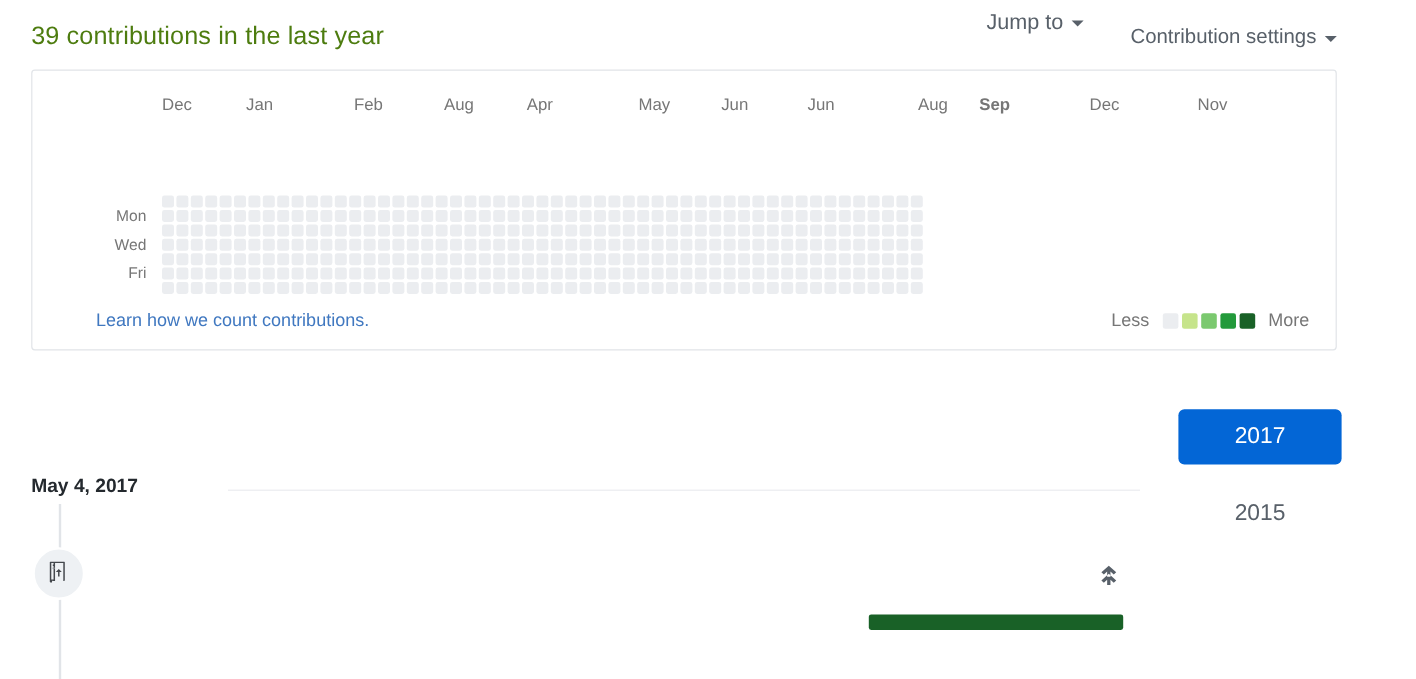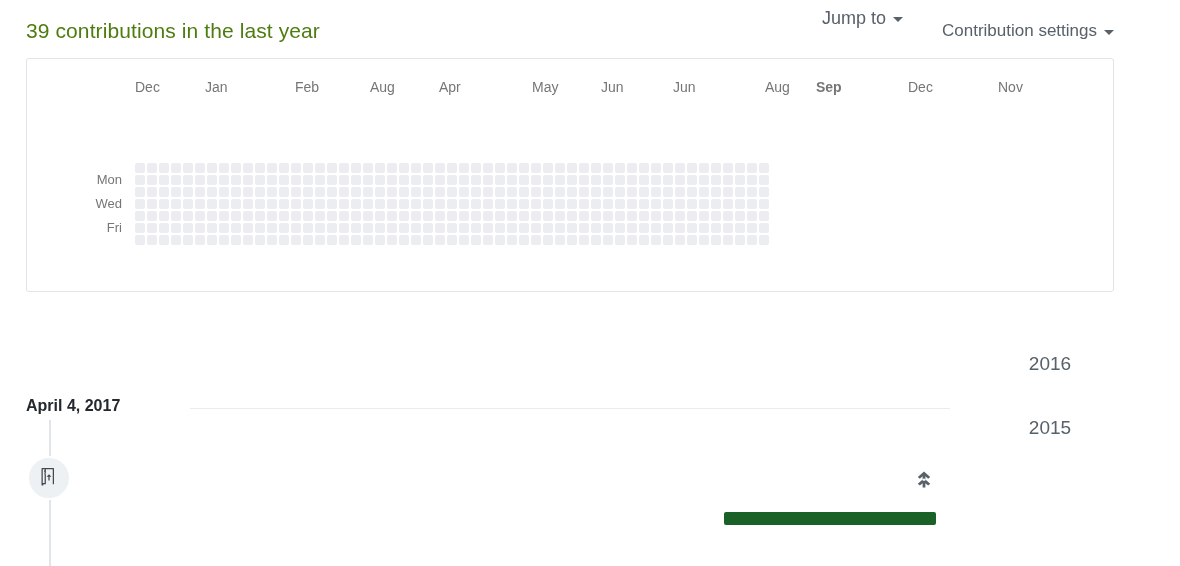--- a/index.html
+++ b/index.html
@@ -542,45 +542,59 @@
         <div class="cell" style="left: 720px; top: 176px; background: rgb(235, 237, 240);"></div>
         <div class="cell" style="left: 732px; top: 104px; background: rgb(235, 237, 240);"></div>
         <div class="cell" style="left: 732px; top: 116px; background: rgb(235, 237, 240);"></div>
         <div class="cell" style="left: 732px; top: 128px; background: rgb(235, 237, 240);"></div>
         <div class="cell" style="left: 732px; top: 140px; background: rgb(235, 237, 240);"></div>
         <div class="cell" style="left: 732px; top: 152px; background: rgb(235, 237, 240);"></div>
         <div class="cell" style="left: 732px; top: 164px; background: rgb(235, 237, 240);"></div>
         <div class="cell" style="left: 732px; top: 176px; background: rgb(235, 237, 240);"></div>
       </div>
 
+    <div class="cal-footer">
+      <a class="learn-link">Learn how we count contributions.</a>
+      <div class="legend">
+        <span class="legend-text less">Less</span>
+        <span id="legend-squares" style="display:flex;gap:3px;">
+            <span class="legend-sq" style="background: rgb(235, 237, 240);"></span>
+            <span class="legend-sq" style="background: rgb(198, 228, 139);"></span>
+            <span class="legend-sq" style="background: rgb(123, 201, 111);"></span>
+            <span class="legend-sq" style="background: rgb(35, 154, 59);"></span>
+            <span class="legend-sq" style="background: rgb(25, 97, 39);"></span>
+          </span>
+        <span class="legend-text more">More</span>
+      </div>
+    </div>
   </div>
 
   <div class="jump-to">
     <span>Jump to</span>
     <span class="caret"></span>
   </div>
 
-  <div class="date-heading">April 4, 2017</div>
+  <div class="date-heading">May 4, 2017</div>
   <div class="date-rule"></div>
 
   <div class="timeline-rail"></div>
 
   <div class="event-badge">
     <svg width="20" height="20" viewBox="0 0 14 16" aria-hidden="true">
       <path fill="#44484d" d="M4 3H3V2h1v1zM3 5h1V4H3v1zm4 0L5 7h1.5v3h1V7H9L7 5zm4-4.5v12c0 .28-.22.5-.5.5H3c-.28 0-.5-.22-.5-.5V14H1.5c-.28 0-.5-.22-.5-.5V.5c0-.28.22-.5.5-.5h9c.28 0 .5.22.5.5zM3.5 1H2v11h1.5V1zM10 1H4.5v12H10V1z"></path>
     </svg>
   </div>
 
   <div class="fold-btn">
     <svg width="22" height="22" viewBox="0 0 14 16" aria-hidden="true">
       <path fill="#586069" d="M8.5 13H6V9.5L4 11.5 2.5 10 7 5.5 11.5 10 10 11.5 8 9.5V13h-.5zM7 0L2.5 4.5 4 6l2-2v3.5h2V4l2 2 1.5-1.5L7 0z" transform="translate(0,1) scale(1,0.9)"></path>
       <path fill="#586069" d="M0 7.5h14v1H0z" opacity="0"></path>
     </svg>
   </div>
 
   <div class="commit-bar"></div>
 
   <div class="year-nav" id="year-nav">
-      <a class="year-item">2016</a>
+      <a class="year-item selected">2017</a>
       <a class="year-item">2015</a>
     </div>
 
 </div>
 
 </body></html>

